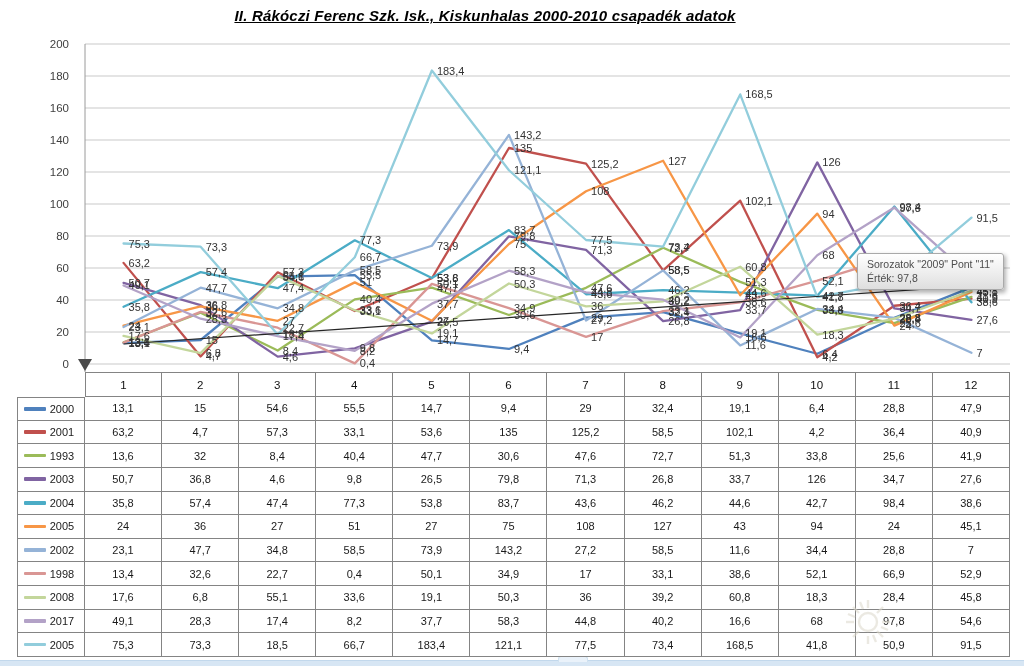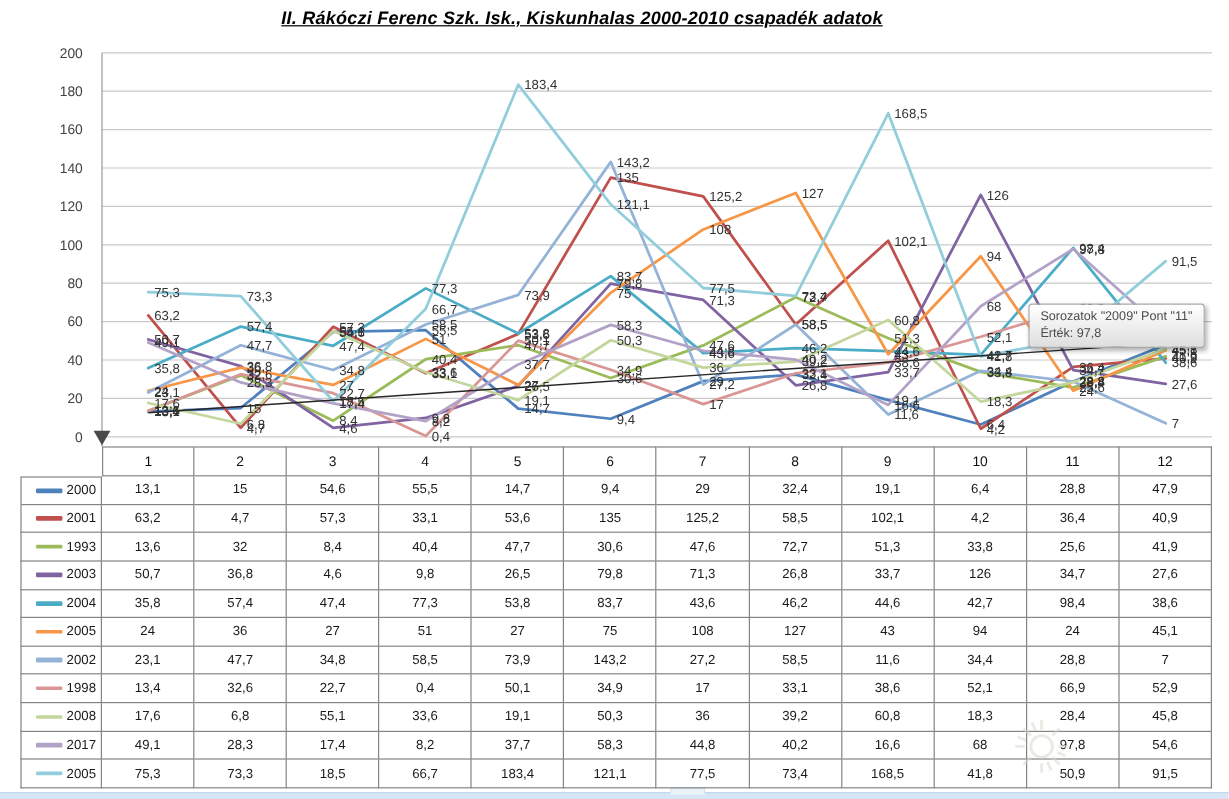--- a/index.html
+++ b/index.html
@@ -30,21 +30,21 @@
   }
   .tcell{
     display:flex;align-items:center;justify-content:center;
     font-size:11px;color:#1a1a1a;background:transparent;
     border-right:1px solid #848484;border-bottom:1px solid #848484;
     overflow:hidden;
   }
   .corner{border:none;}
   .head{border-top:1px solid #848484;font-size:11.5px;color:#111;}
   .hfirst{border-left:1px solid #848484;}
-  .year{border-left:1px solid #848484;justify-content:flex-end;padding-right:4px;}
+  .year{border-left:1px solid #848484;padding-right:4px;}
   .yfirst{border-top:1px solid #848484;}
   .swatch{display:inline-block;width:22px;height:3.5px;margin-right:4px;border-radius:1px;}
   #sun-watermark{position:absolute;left:836px;top:590px;z-index:8;opacity:.55;pointer-events:none;}
   #bottom-strip{
     position:absolute;left:0;right:0;top:660px;height:6px;
     background:#d7e6f4;border-top:1px solid #c2d8ec;z-index:2;
   }
   #bottom-tab{
     position:absolute;left:558px;top:656px;width:28px;height:5px;
     background:#eaf2fa;border:1px solid #d0e2f0;border-bottom:none;

